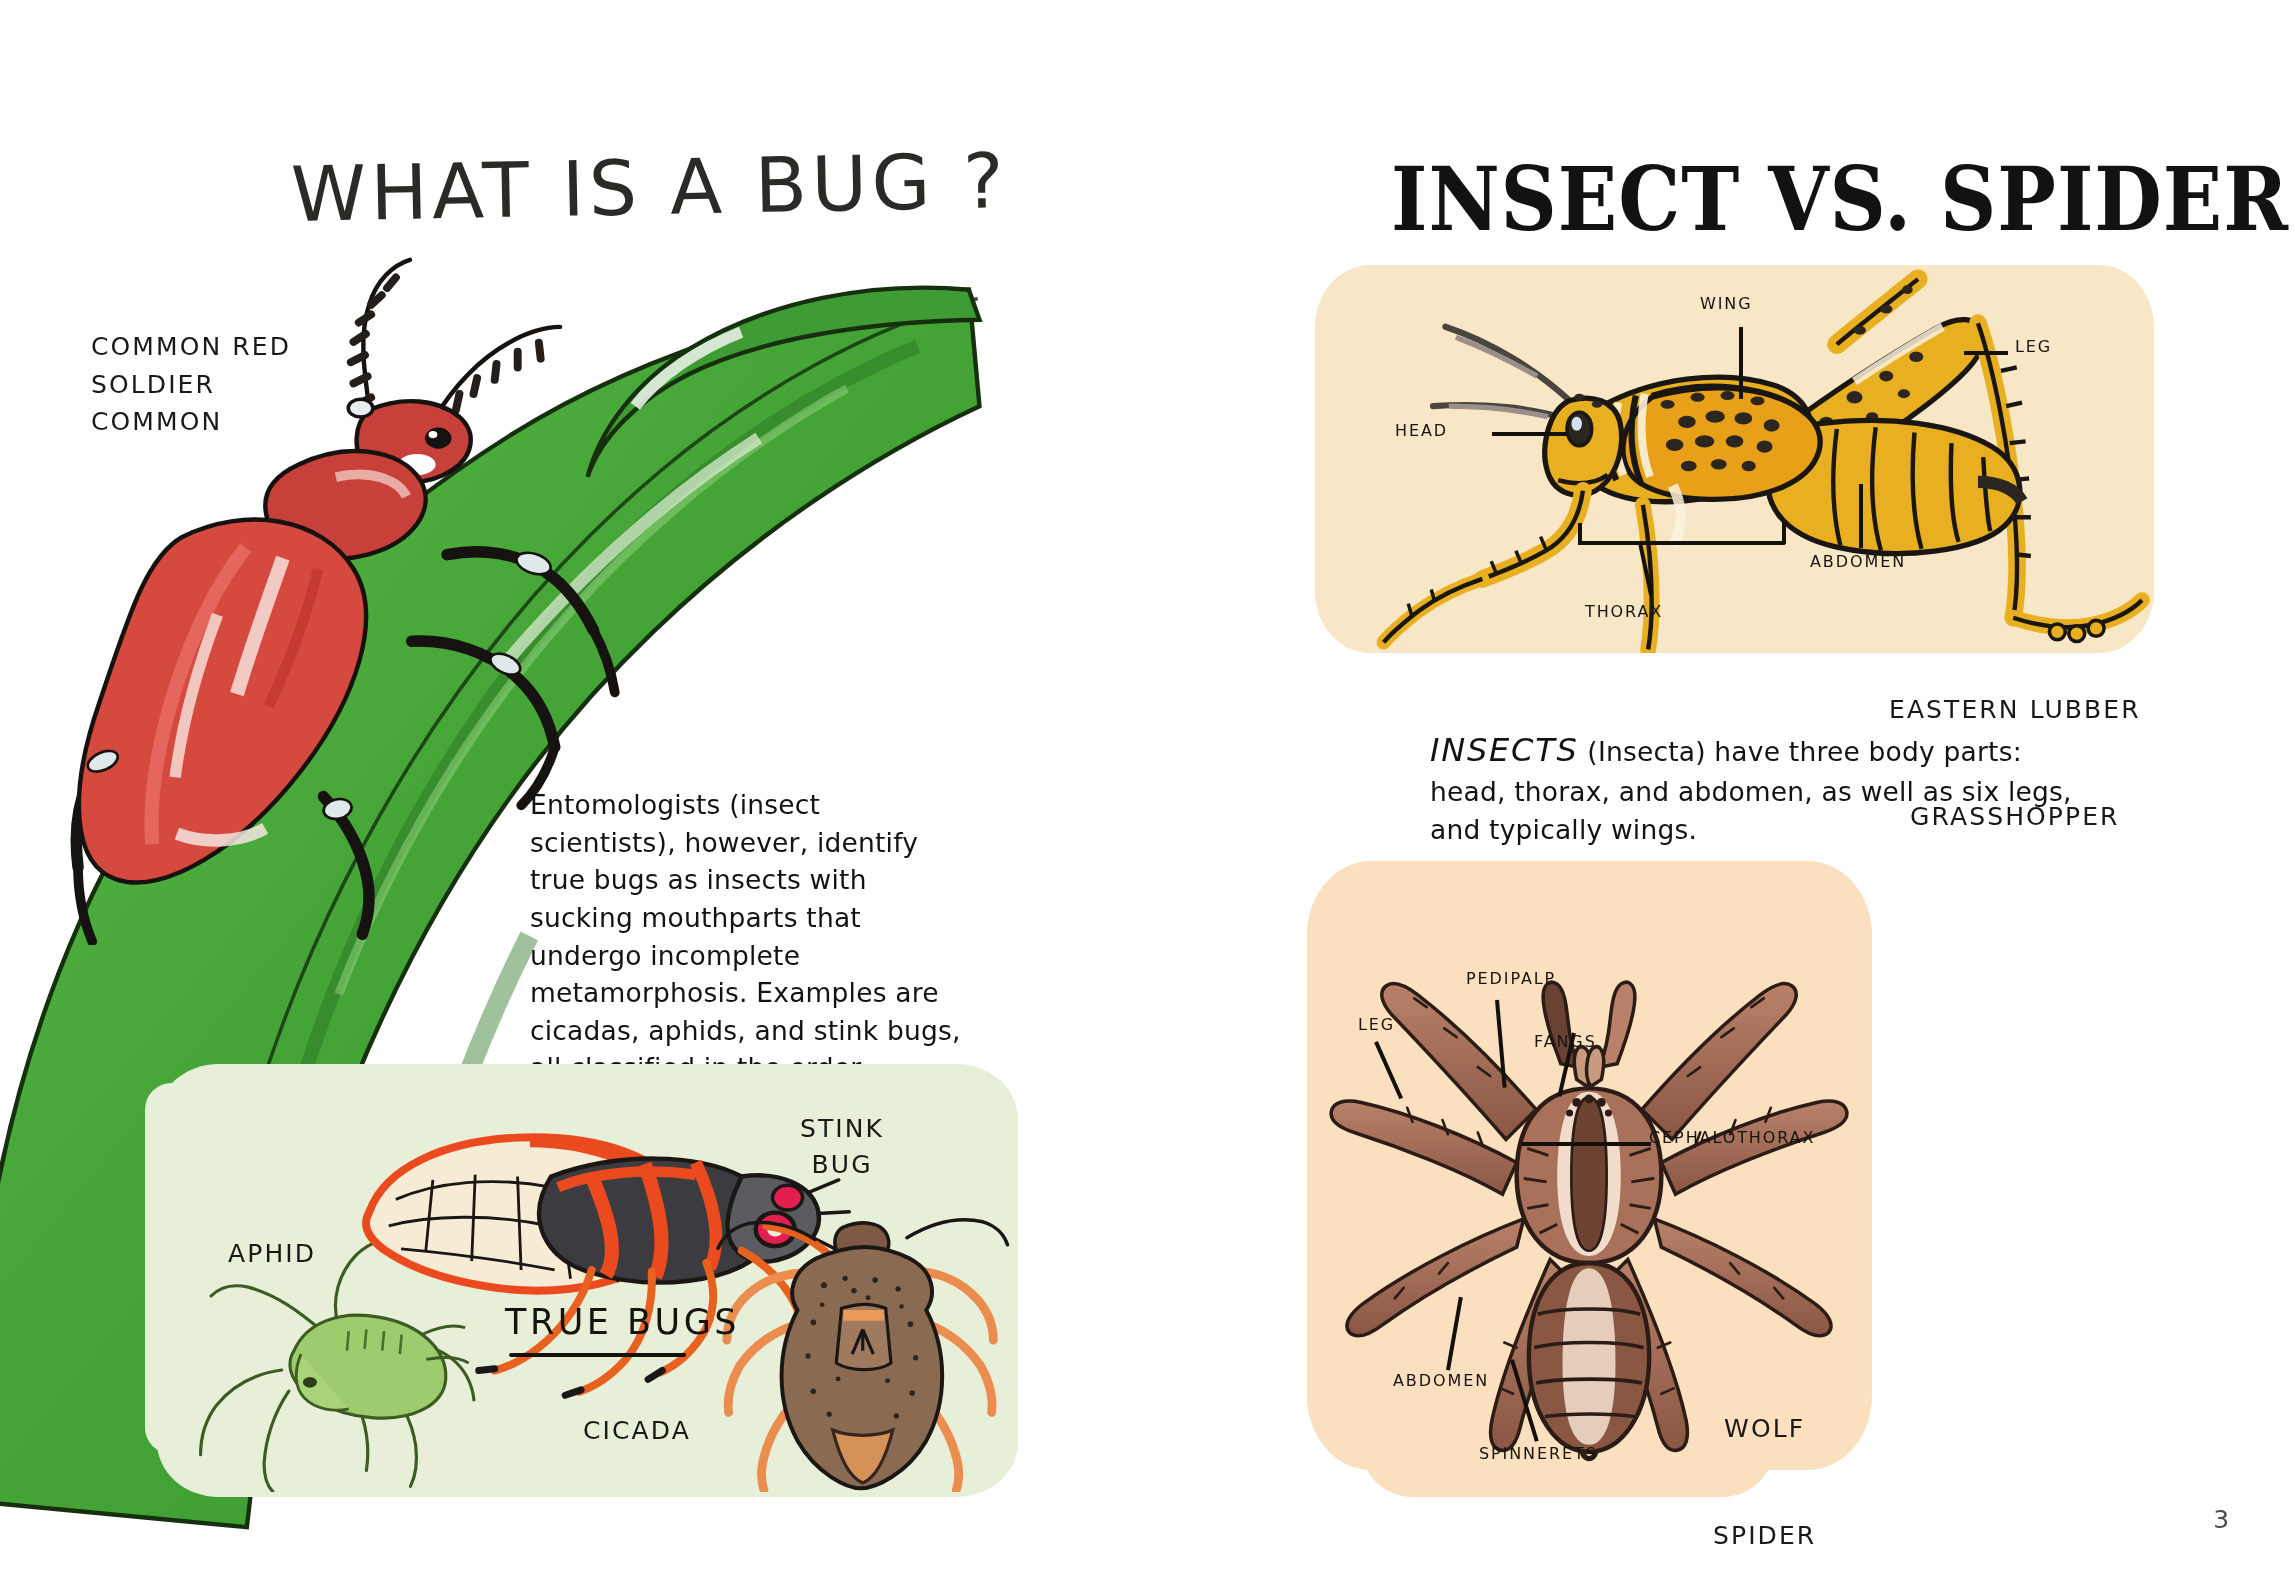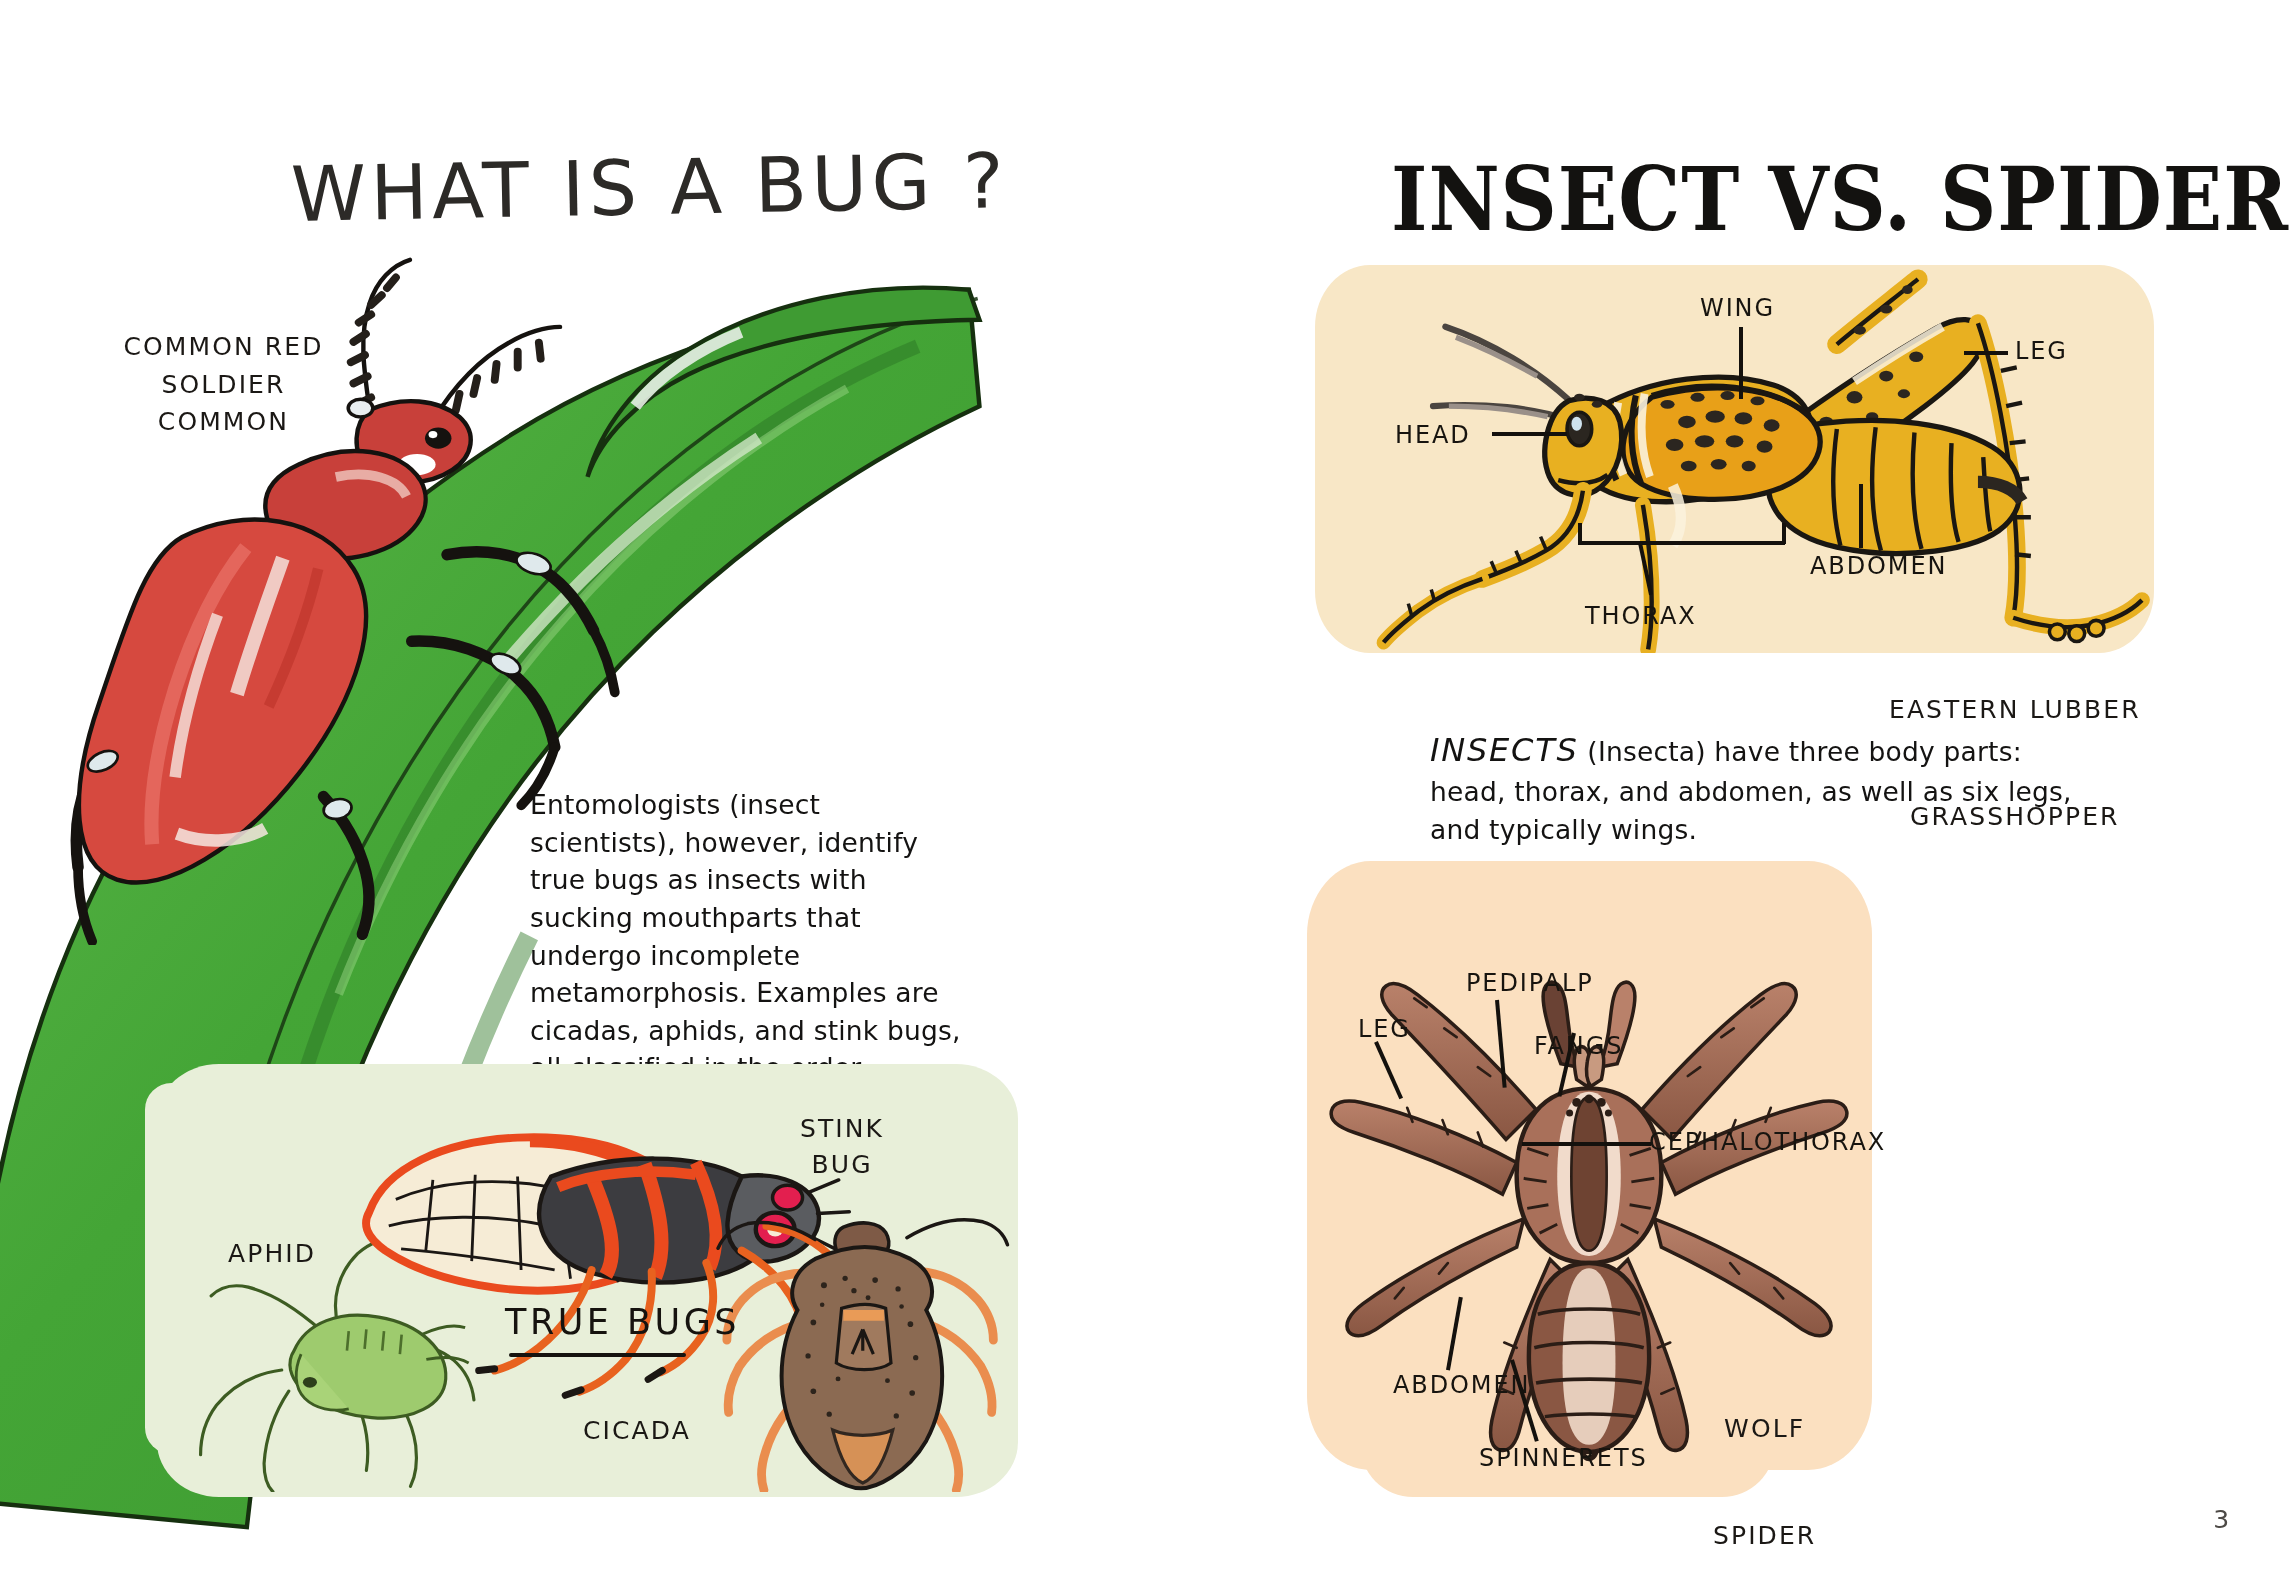--- a/index.html
+++ b/index.html
@@ -9,21 +9,21 @@
     overflow:hidden;
   }
   
   .hand{font-family:"DejaVu Sans", sans-serif;color:#1d1b19;}
   .body-text{
     font-family:"DejaVu Sans", sans-serif;
     color:#141312;font-size:26.5px;line-height:1.42;letter-spacing:0.2px;
     font-weight:400;
   }
   .label{
-    position:absolute;white-space:pre;font-size:24px;letter-spacing:1.9px;
+    position:absolute;white-space:pre;font-size:16px;letter-spacing:1.9px;
     color:#17140f;font-family:"DejaVu Sans", sans-serif;
   }
   .leader{position:absolute;background:#14110d;}
   
   #title-left{
     position:absolute;left:291px;top:150px;font-size:76px;
     letter-spacing:4.4px;color:#2c2a27;
     font-family:"DejaVu Sans", sans-serif;font-weight:400;
     transform:rotate(-1.1deg);transform-origin:left center;white-space:pre;
   }
@@ -65,21 +65,21 @@
   #para-1{position:absolute;left:606px;top:534px;width:353px;}
   #para-2{position:absolute;left:530px;top:786px;width:441px;}
   #insects-para{position:absolute;left:1430px;top:728px;width:671px;}
   #spiders-para{position:absolute;left:1854px;top:958px;width:305px;}
   .lead-word{
     font-family:"DejaVu Sans", sans-serif;font-style:italic;
     font-size:32px;letter-spacing:1.8px;color:#141312;
   }
   .beetle-caption{
     position:absolute;left:91px;top:328px;width:265px;
-    font-size:25px;line-height:1.5;letter-spacing:2.1px;text-align:center;
+    font-size:25px;line-height:1.5;letter-spacing:2.1px;
     color:#1b1815;font-family:"DejaVu Sans", sans-serif;
   }
   .truebugs-title{
     position:absolute;left:505px;top:1302px;font-size:35px;letter-spacing:3.5px;
     color:#16130f;font-family:"DejaVu Sans", sans-serif;white-space:pre;
   }
   .truebugs-title::after{
     content:"";position:absolute;left:3.5px;top:51px;width:177px;height:3.5px;
     background:#16130f;border-radius:2.6px;
   }

